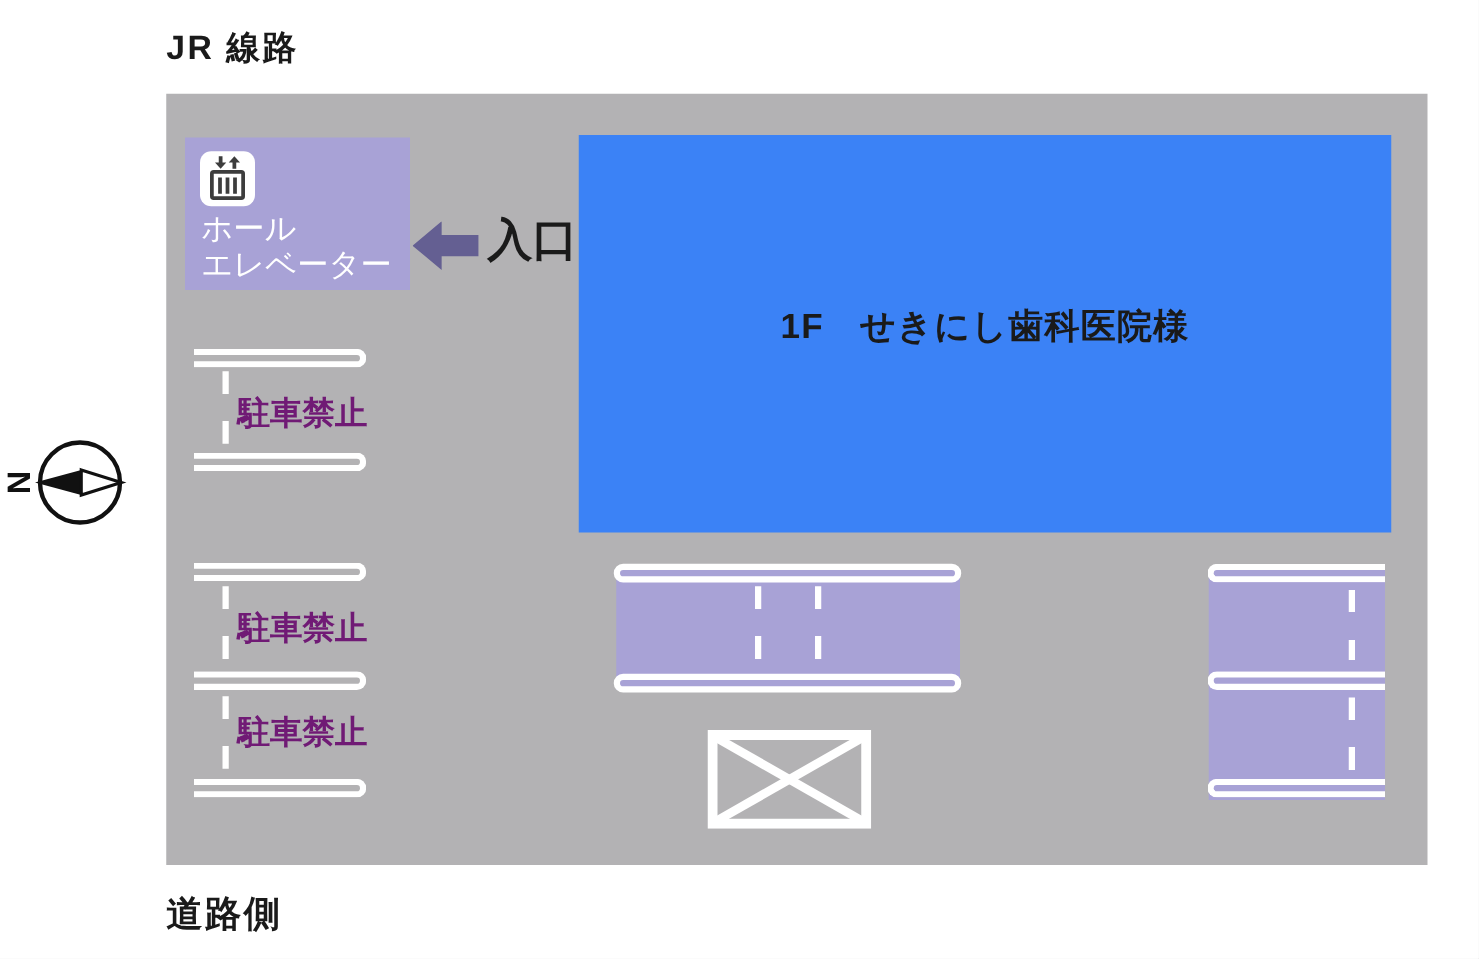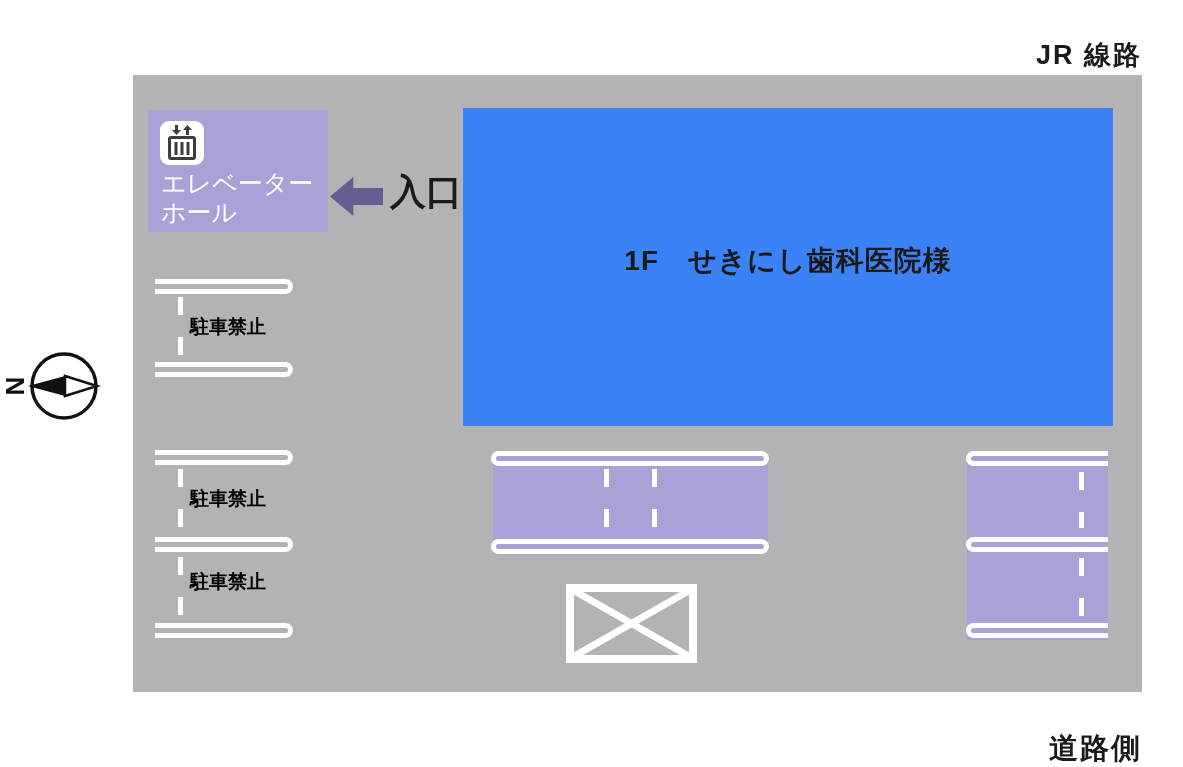--- a/index.html
+++ b/index.html
@@ -5,22 +5,22 @@
   * { margin:0; padding:0; box-sizing:border-box; }
   html,body { background:#ffffff; }
   body {
     width:1183px; height:767px; position:relative; overflow:hidden;
     font-family:"Liberation Sans","DejaVu Sans",sans-serif;
     color:#1a1a1a;
   }
   .abs { position:absolute; }
 
   .edge-title {
-    left:133px; width:1009px; text-align:right;
-    font-weight:700; letter-spacing:2px; color:#1a1a1a;margin-top:17px;
+    left:133px; width:1009px; text-align:left;
+    font-weight:700; letter-spacing:2px; color:#1a1a1a;
   }
   .jr { top:20px; font-size:27px; }
   .road { top:712px; font-size:29px; }
 
   .lot { left:133px; top:75px; width:1009px; height:617px; background:#b3b2b4; }
 
   
   .zone { background:#a8a2d6; }
   .elevator-box { left:15px; top:35px; width:180px; height:122px; }
   .elevator-label { left:13px; top:59px; color:#ffffff; font-size:25px; line-height:1.16; font-weight:500; }
@@ -36,21 +36,21 @@
   .building-label { font-size:28px; font-weight:700; letter-spacing:1px; }
 
   
   .pline { height:15px; border:5px solid #ffffff; background:transparent; }
   .open-left  { left:22px;  width:138px; border-left:none;  border-radius:0 10px 10px 0; }
   .open-right { left:833px; width:142px; border-right:none; border-radius:10px 0 0 10px; }
   .stadium    { left:358px; width:278px; border-radius:10px; }
 
   .vdash { width:5px; background:repeating-linear-gradient(to bottom,#ffffff 0 18px,rgba(0,0,0,0) 18px 40px); }
 
-  .np-label { left:57px; font-size:19px; font-weight:700; line-height:1.15; color:#000000; }
+  .np-label { left:57px; font-size:26px; font-weight:700; line-height:1.15; color:#701a75; }
 
   .slot-box { left:30px; top:312px; width:132px; height:59px;
     display:flex; align-items:center; justify-content:center; }
   .slot-label { font-size:24px; font-weight:700; color:#111111; }
 
   .center-purple { left:360px; top:381px; width:275px; height:96px; }
   .right-purple  { left:834px; top:381px; width:141px; height:184px; }
 
   .xbox { left:433px; top:509px; width:131px; height:79px; }
 
@@ -70,22 +70,22 @@
         <polygon points="6,6 15,6 10.5,11" fill="#3d3d3d"></polygon>
         <polygon points="17,6 26,6 21.5,1" fill="#3d3d3d"></polygon>
         <rect x="20" y="5" width="3" height="6" fill="#3d3d3d"></rect>
         <rect x="3.5" y="13.5" width="25" height="21" rx="1.5" fill="none" stroke="#3d3d3d" stroke-width="3"></rect>
         <rect x="8.5" y="18" width="3" height="13" fill="#3d3d3d"></rect>
         <rect x="14.5" y="18" width="3" height="13" fill="#3d3d3d"></rect>
         <rect x="20.5" y="18" width="3" height="13" fill="#3d3d3d"></rect>
       </svg>
     </div>
     <div class="abs elevator-label">
+      <div>ホール</div>
       <div>エレベーター</div>
-      <div>ホール</div>
     </div>
   </div>
 
   <div class="abs entrance-arrow"></div>
   <div class="abs entrance-label">入口</div>
 
   <div class="abs building">
     <span class="building-label">1F　せきにし歯科医院様</span>
   </div>
 

